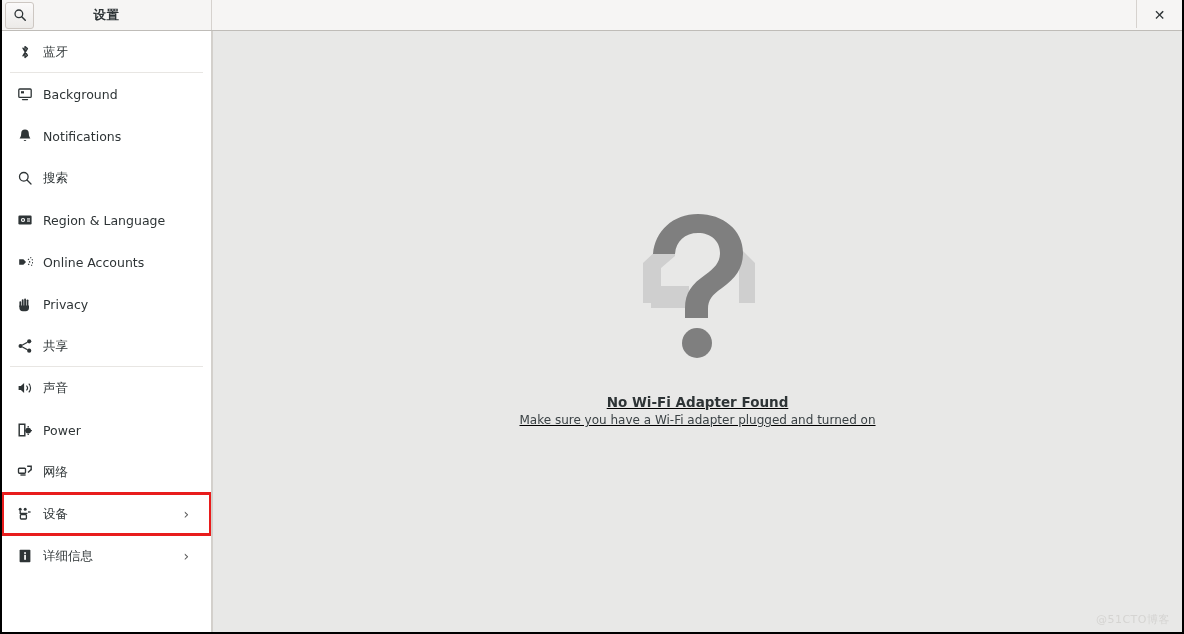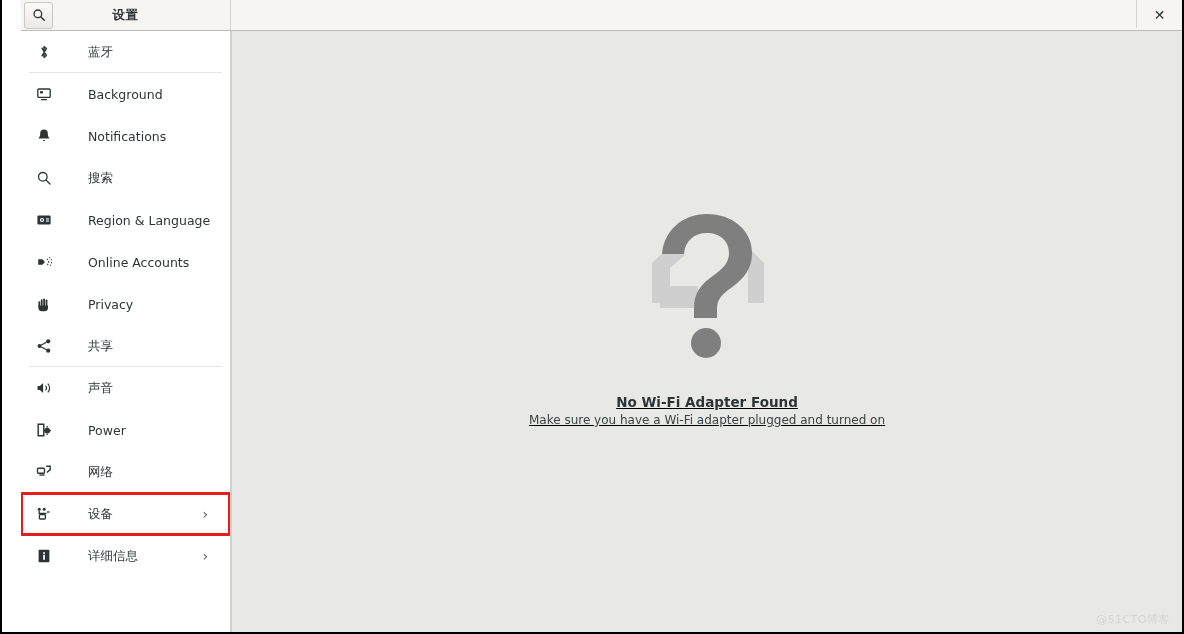--- a/index.html
+++ b/index.html
@@ -12,21 +12,20 @@
 
   #app {
     position: relative;
     width: 1184px; height: 634px;
     display: flex;
     flex-direction: column;
     background: #ffffff;
     border-left: 2px solid #000000;
     border-right: 2px solid #000000;
     border-bottom: 2px solid #000000;
-    padding-left: 19px;
   }
 
   
   .titlebar {
     position: relative;
     flex: 0 0 31px;
     height: 31px;
     display: flex;
     align-items: stretch;
     background: #f6f5f4;
@@ -108,21 +107,20 @@
   .sb-list { display: flex; flex-direction: column; }
 
   .sb-item {
     height: 42px;
     display: flex;
     align-items: center;
     padding: 0 12px 0 13px;
     cursor: pointer;
     position: relative;
     background: #ffffff;
-    gap: 26px;
   }
   .sb-item .ico {
     width: 20px;
     min-width: 20px;
     display: flex;
     align-items: center;
     justify-content: center;
     color: #2e3436;
     margin-right: 8px;
   }

